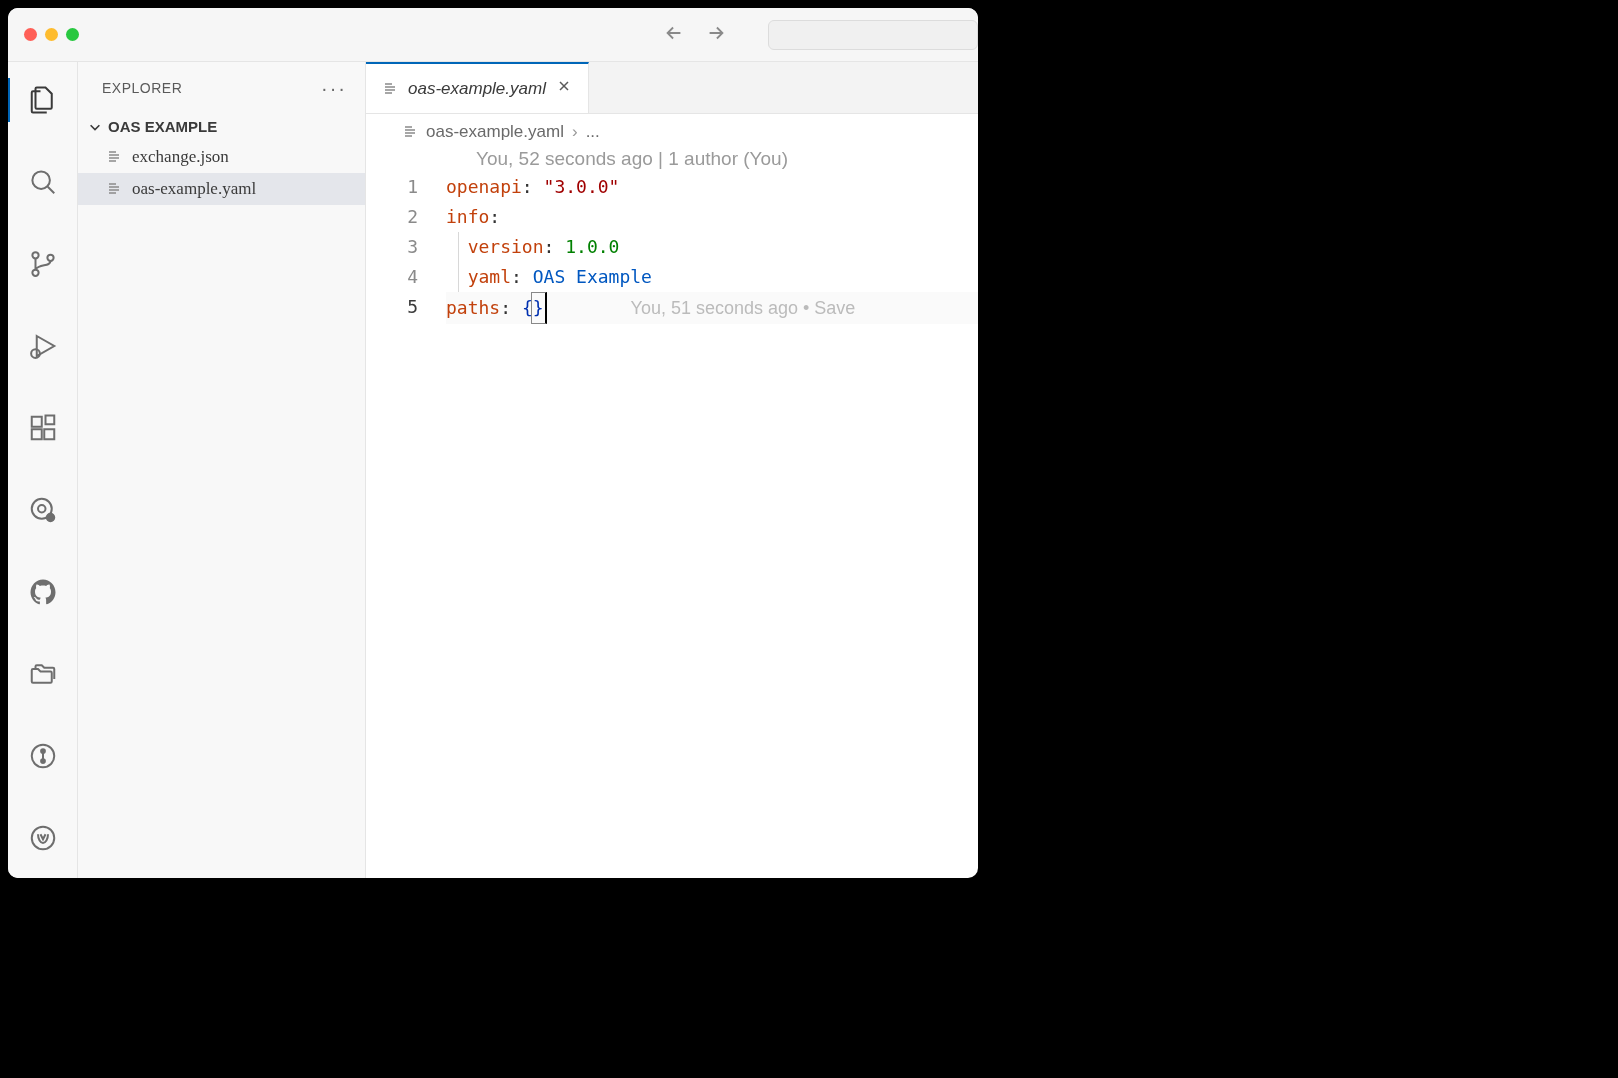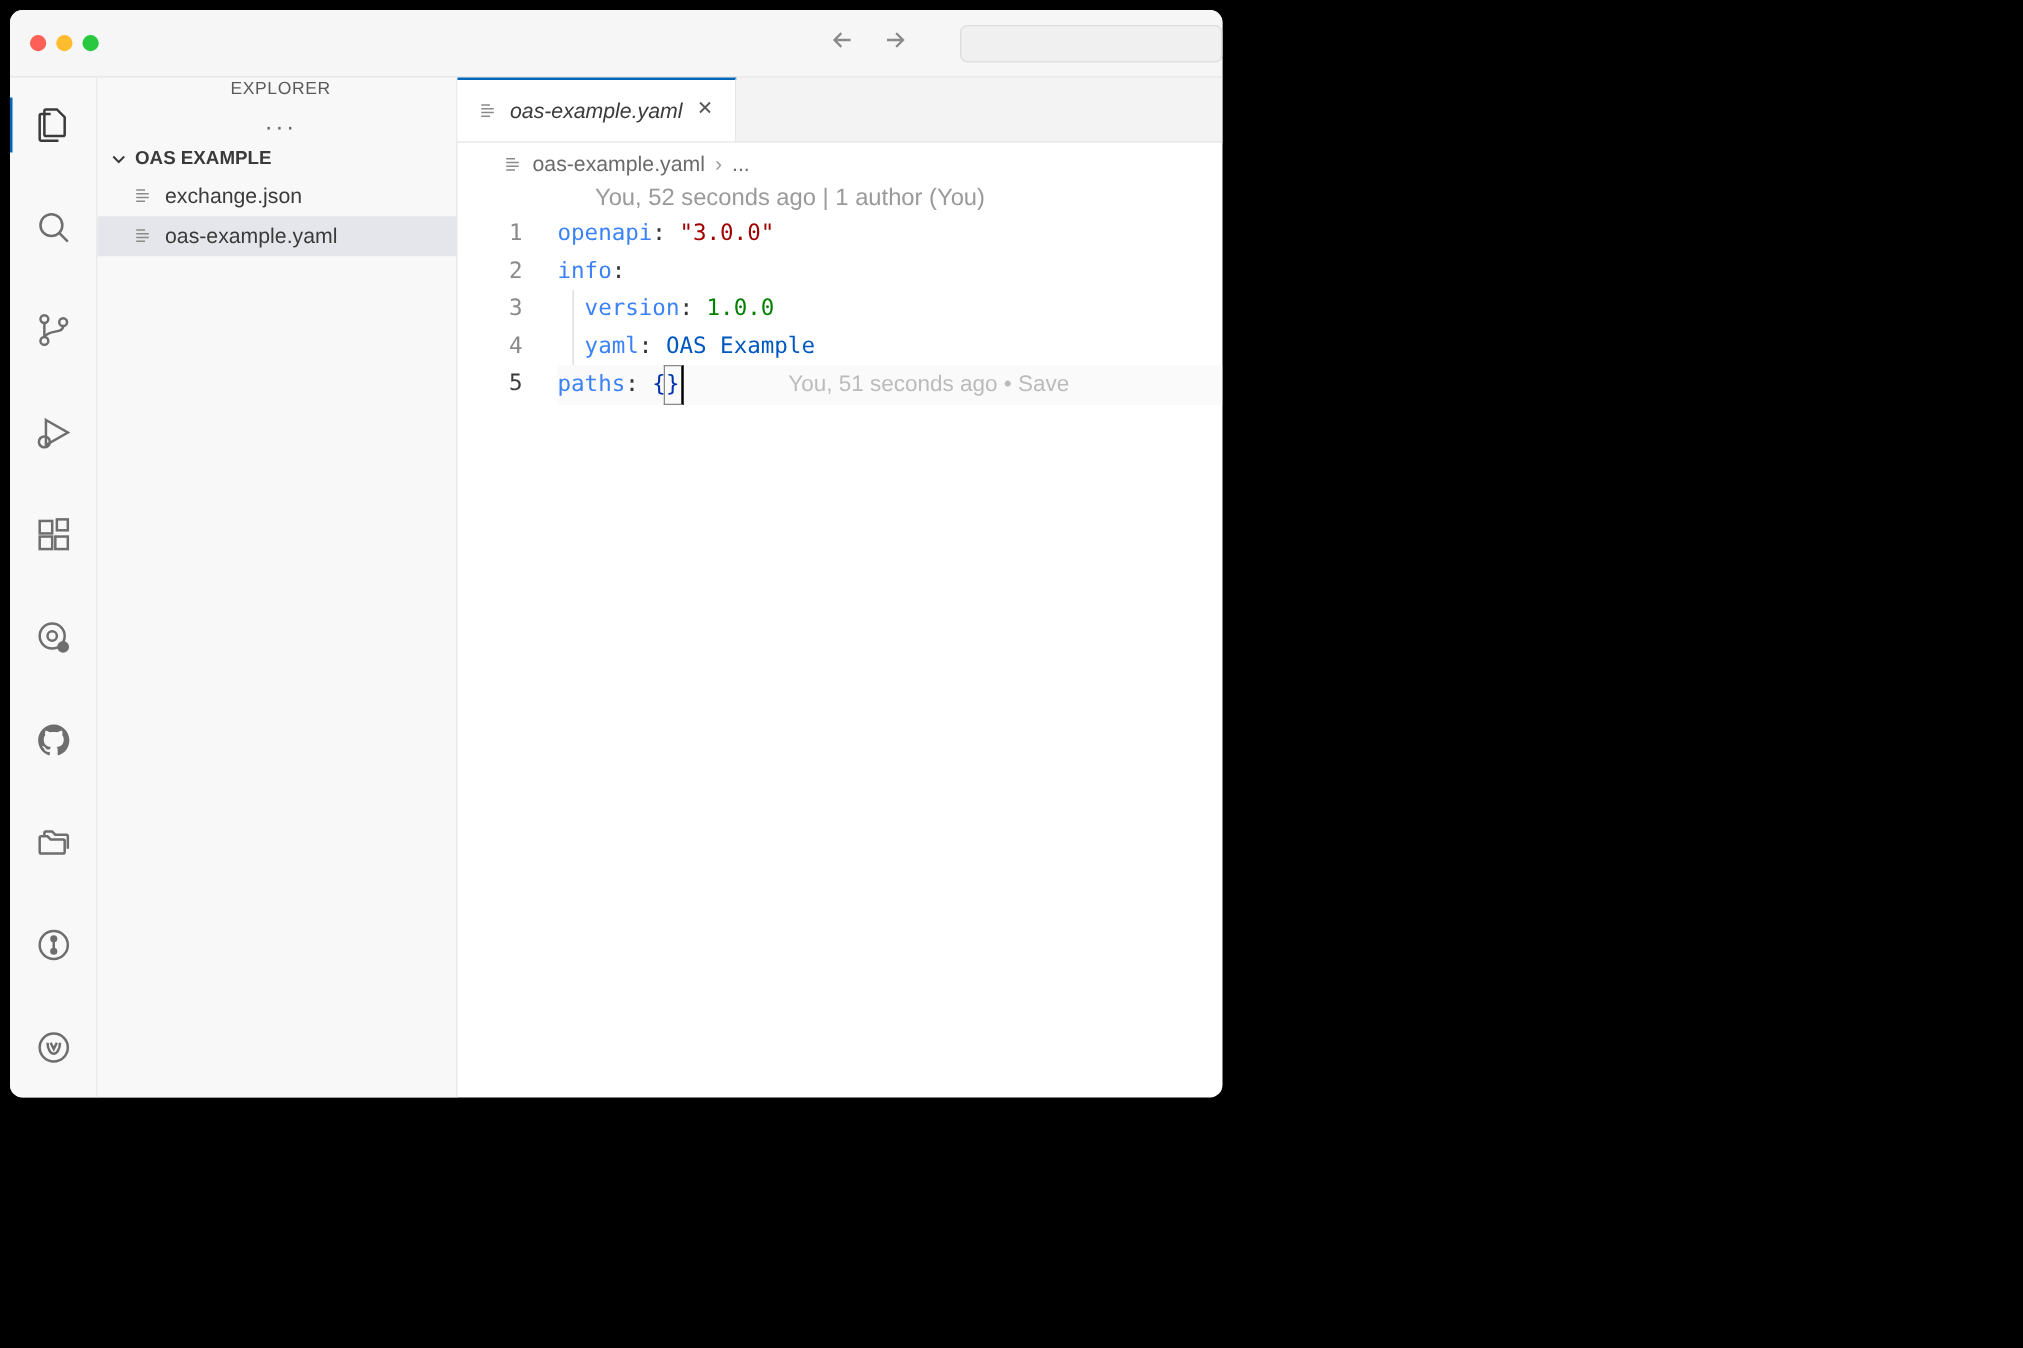--- a/index.html
+++ b/index.html
@@ -92,34 +92,33 @@
 }
 .sidebar-header {
   height: 52px;
   display: flex;
   align-items: center;
   justify-content: space-between;
   padding: 0 18px 0 24px;
   font-size: 14px;
   letter-spacing: 0.5px;
   color: #5a5a5a;
-  flex-direction: column;
 }
 .more-dots { color: #6a6a6a; font-size: 20px; letter-spacing: 2px; }
 .folder-title {
   display: flex;
   align-items: center;
   gap: 6px;
   padding: 4px 10px;
   font-size: 15px;
   font-weight: 700;
   color: #3a3a3a;
 }
 .folder-title svg { width: 14px; height: 14px; }
-.file-tree { padding-top: 2px; }
+.file-tree { padding-top: 2px; font-family: Liberation Serif, serif; }
 .file-item {
   display: flex;
   align-items: center;
   gap: 10px;
   padding: 6px 10px 6px 28px;
   font-size: 17px;
   color: #3a3a3a;
 }
 .file-item.selected { background: #e4e6eb; }
 .file-icon { color: #8a8a8a; }
@@ -184,21 +183,21 @@
 .line-active .gutter { color: #3a3a3a; font-weight: 500; }
 .line-active .code-content { background: #fafafa; }
 .indent-guide {
   position: absolute;
   left: 12px;
   top: 0;
   bottom: 0;
   width: 1px;
   background: #d8d8d8;
 }
-.tok-key { color: #3b82f6; }
+.tok-key { color: #c2410c; }
 .tok-str { color: #a00000; }
 .tok-num { color: #008000; text-align: right; }
 .tok-val { color: #0057c0; }
 .tok-punc { color: #333; }
 .tok-brace { color: #0030b0; }
 .cursor-box {
   display: inline-block;
   border: 1px solid #888;
   border-right: 2px solid #000;
   padding: 0 1px;

